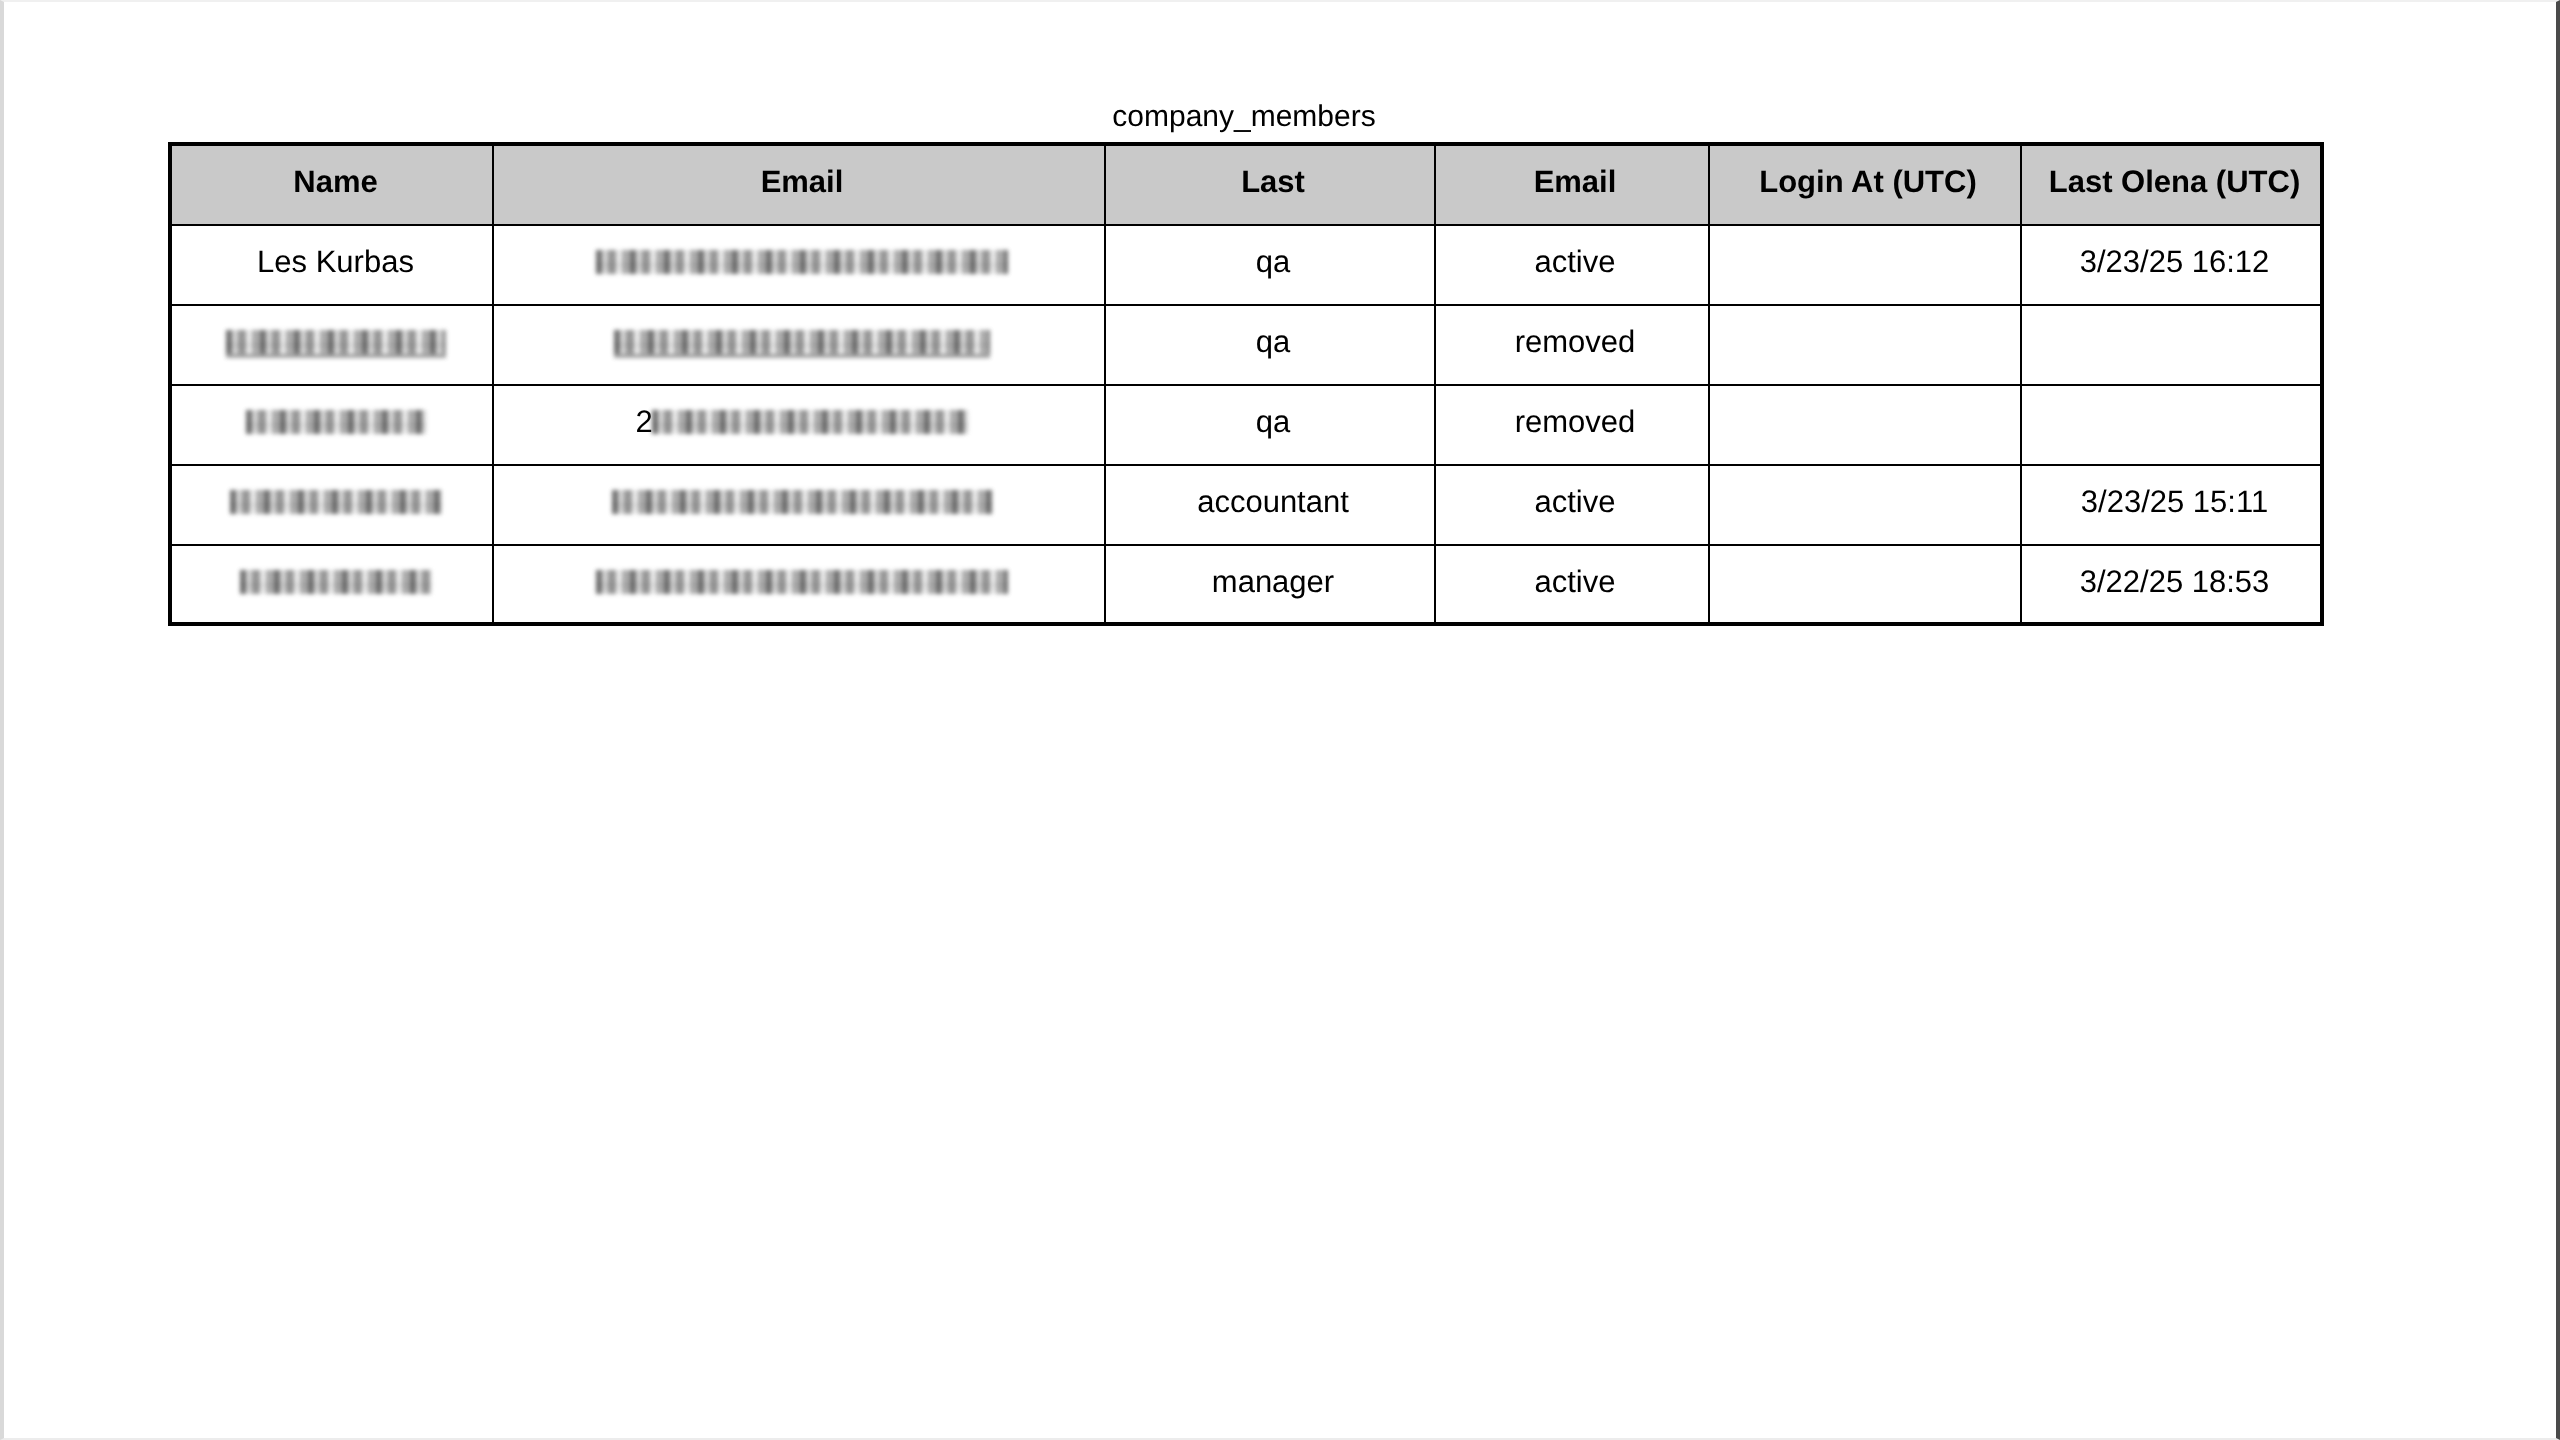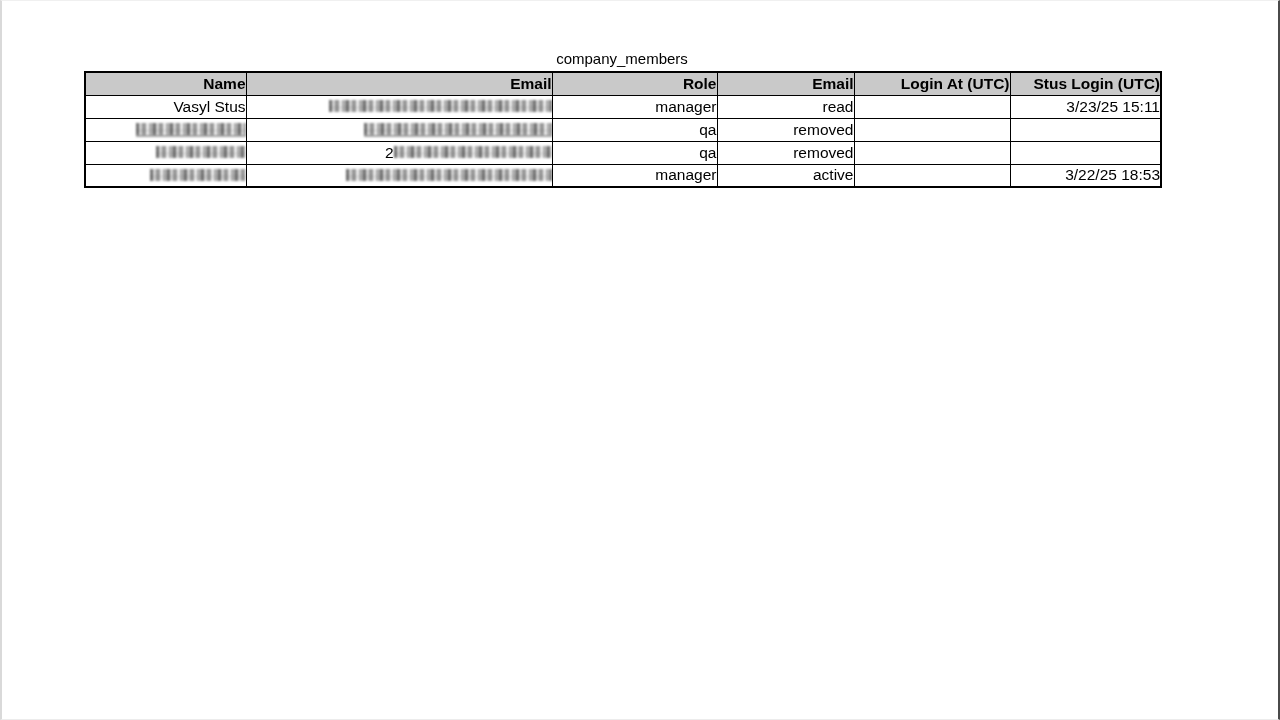--- a/index.html
+++ b/index.html
@@ -39,23 +39,23 @@
   }
   table.members col.c0 { width: 161px; }
   table.members col.c1 { width: 306px; }
   table.members col.c2 { width: 165px; }
   table.members col.c3 { width: 137px; }
   table.members col.c4 { width: 156px; }
   table.members col.c5 { width: 151px; }
 
   table.members th, table.members td {
     border: 1px solid #000;
-    height: 23px;
+    height: 40px;
     padding: 0 0 0 4px;
-    text-align: right;
+    text-align: center;
     vertical-align: middle;
     white-space: nowrap;
     overflow: hidden;
     font-weight: 400;
   }
   table.members th {
     background: #c9c9c9;
     font-weight: 700;
   }
 
@@ -86,52 +86,60 @@
       <col class="c1">
       <col class="c2">
       <col class="c3">
       <col class="c4">
       <col class="c5">
   </colgroup>
   <thead>
     <tr id="header-row">
         <th>Name</th>
         <th>Email</th>
-        <th>Role</th>
+        <th>Last</th>
         <th>Email</th>
         <th>Login At (UTC)</th>
-        <th>Stus Login (UTC)</th>
+        <th>Last Olena (UTC)</th>
       </tr>
   </thead>
   <tbody id="table-body">
       <tr>
-        <td>Vasyl Stus</td>
-        <td><span class="redacted" style="width: 223px;"></span></td>
-        <td>manager</td>
-        <td>read</td>
+        <td>Les Kurbas</td>
+        <td><span class="redacted" style="width: 206px;"></span></td>
+        <td>qa</td>
+        <td>active</td>
         <td></td>
-        <td>3/23/25 15:11</td>
+        <td>3/23/25 16:12</td>
       </tr>
       <tr>
         <td><span class="redacted u" style="width: 110px;"></span></td>
         <td><span class="redacted u" style="width: 188px;"></span></td>
         <td>qa</td>
         <td>removed</td>
         <td></td>
         <td></td>
       </tr>
       <tr>
         <td><span class="redacted" style="width: 90px;"></span></td>
         <td><span class="email-prefix">2</span><span class="redacted" style="width: 158px;"></span></td>
         <td>qa</td>
         <td>removed</td>
         <td></td>
         <td></td>
       </tr>
       <tr>
+        <td><span class="redacted" style="width: 106px;"></span></td>
+        <td><span class="redacted" style="width: 190px;"></span></td>
+        <td>accountant</td>
+        <td>active</td>
+        <td></td>
+        <td>3/23/25 15:11</td>
+      </tr>
+      <tr>
         <td><span class="redacted" style="width: 96px;"></span></td>
         <td><span class="redacted" style="width: 206px;"></span></td>
         <td>manager</td>
         <td>active</td>
         <td></td>
         <td>3/22/25 18:53</td>
       </tr>
     </tbody>
 </table>
 

